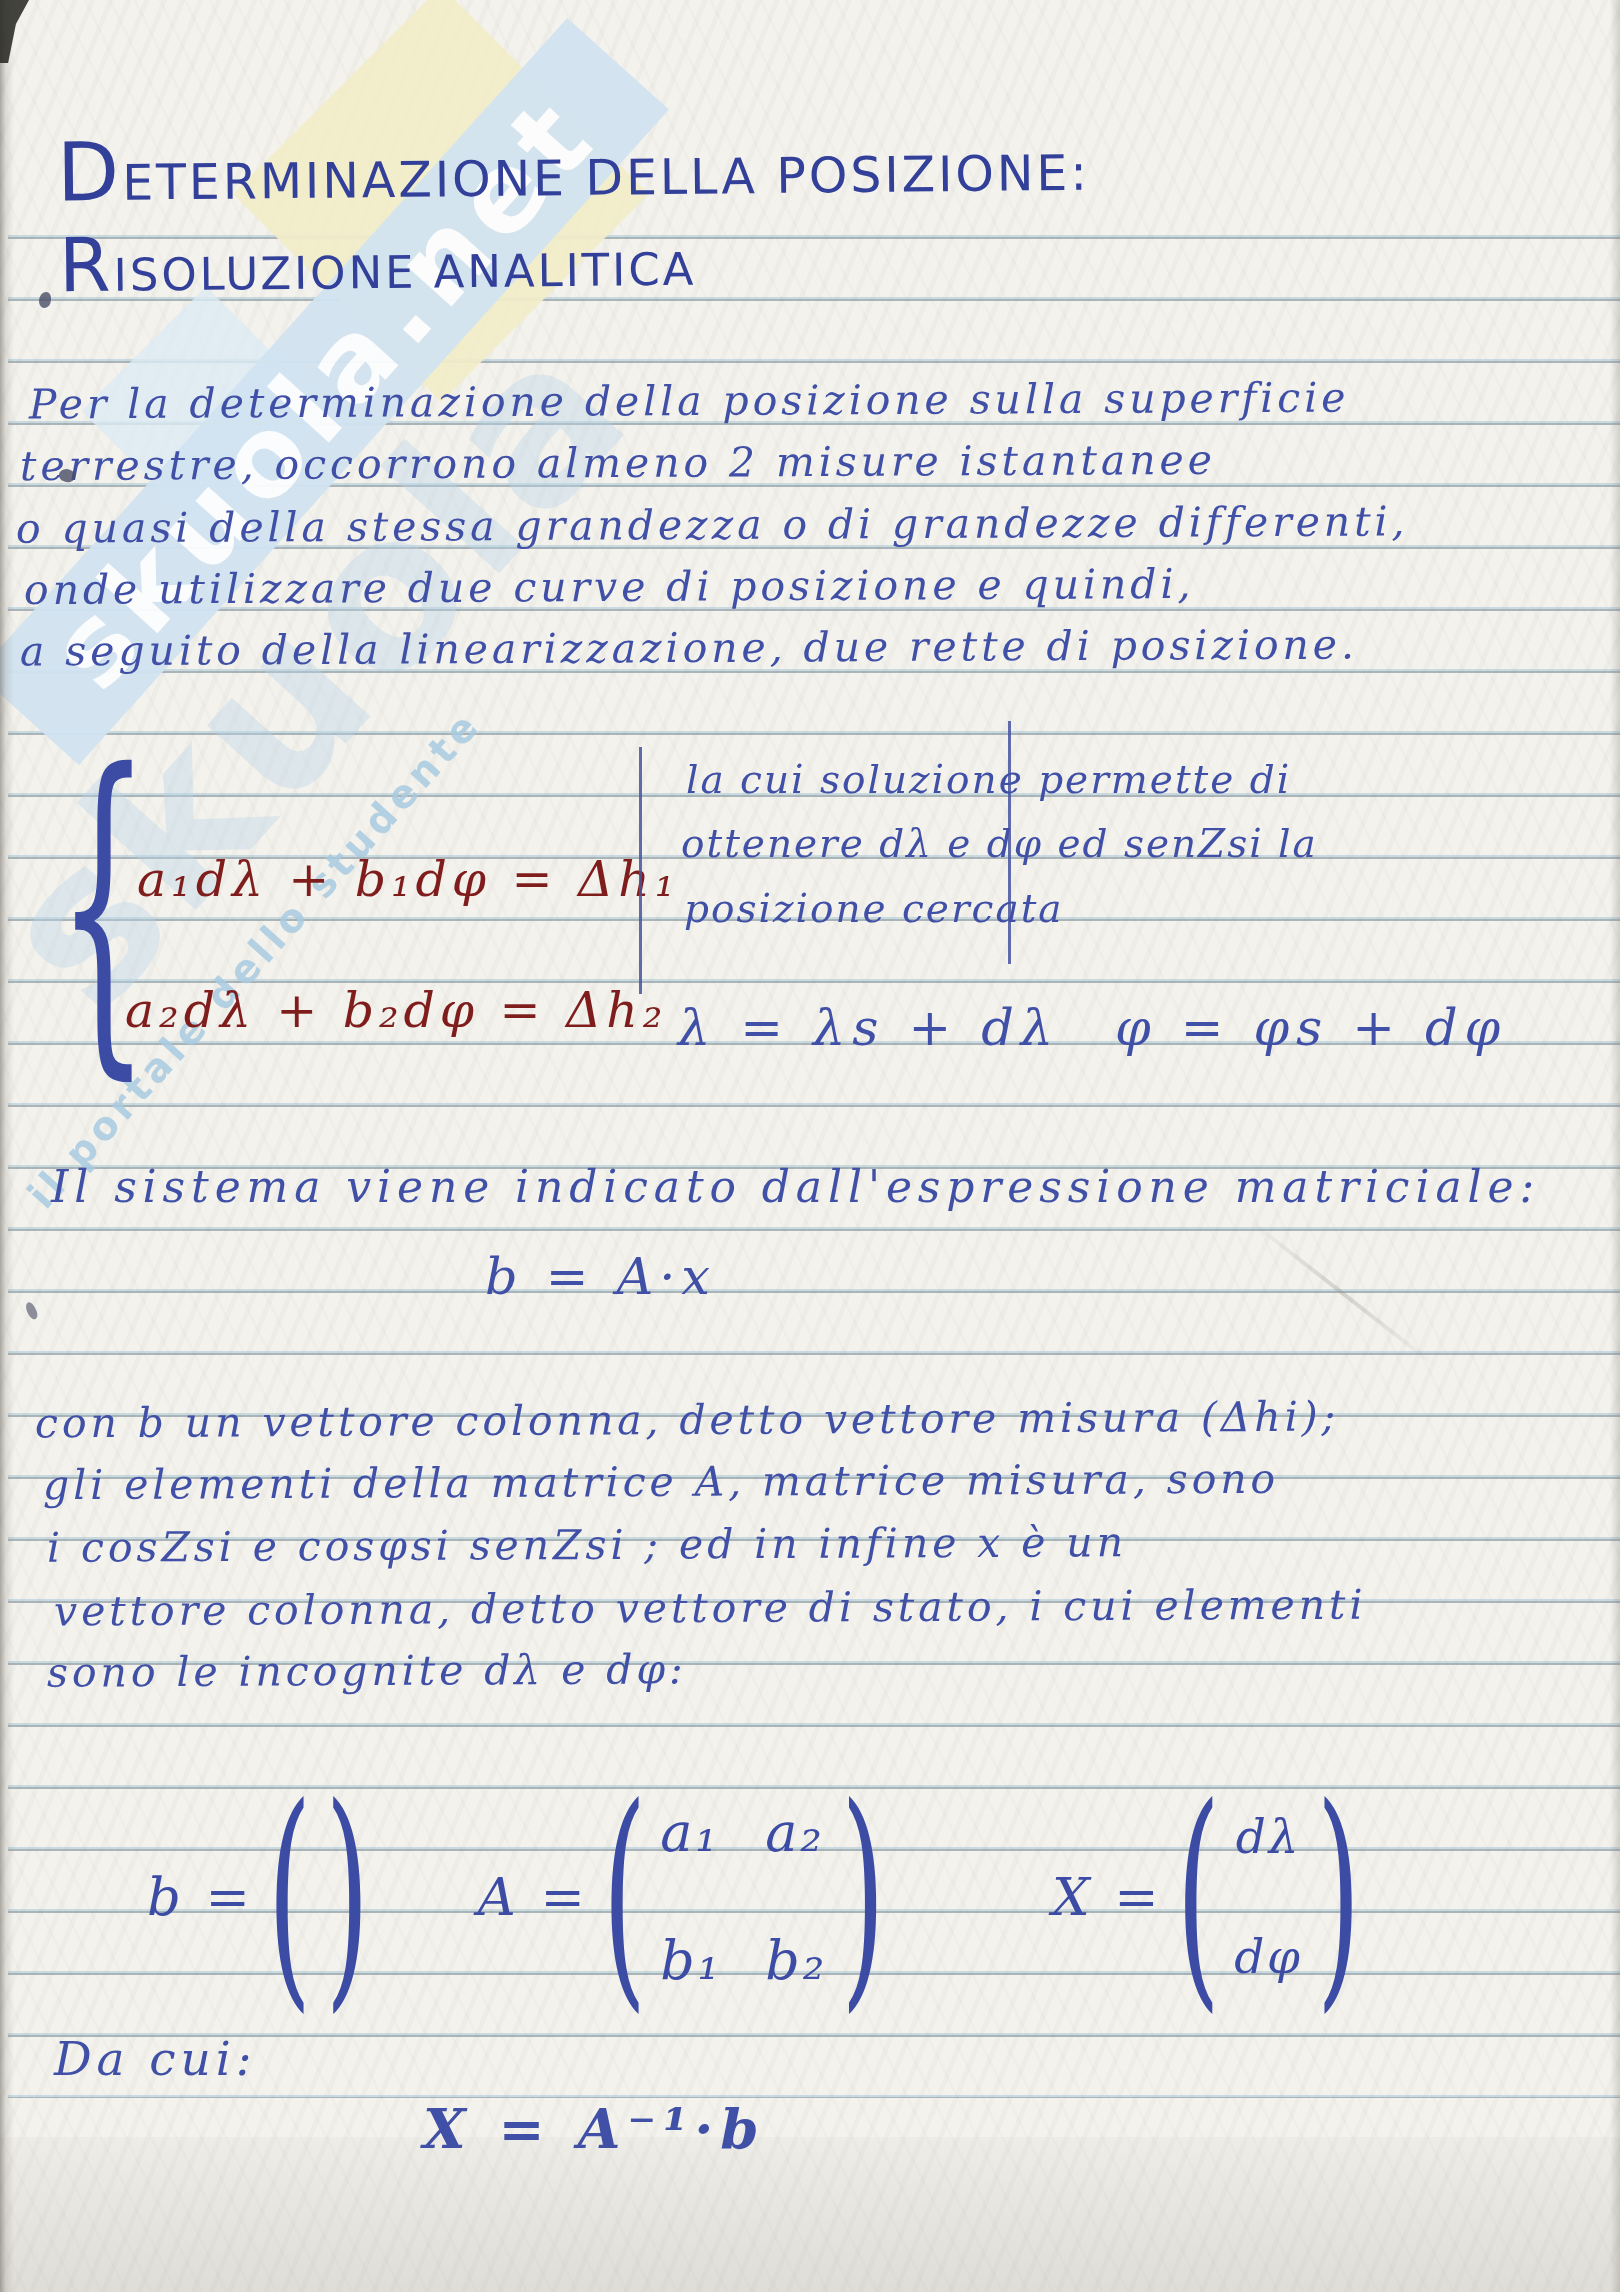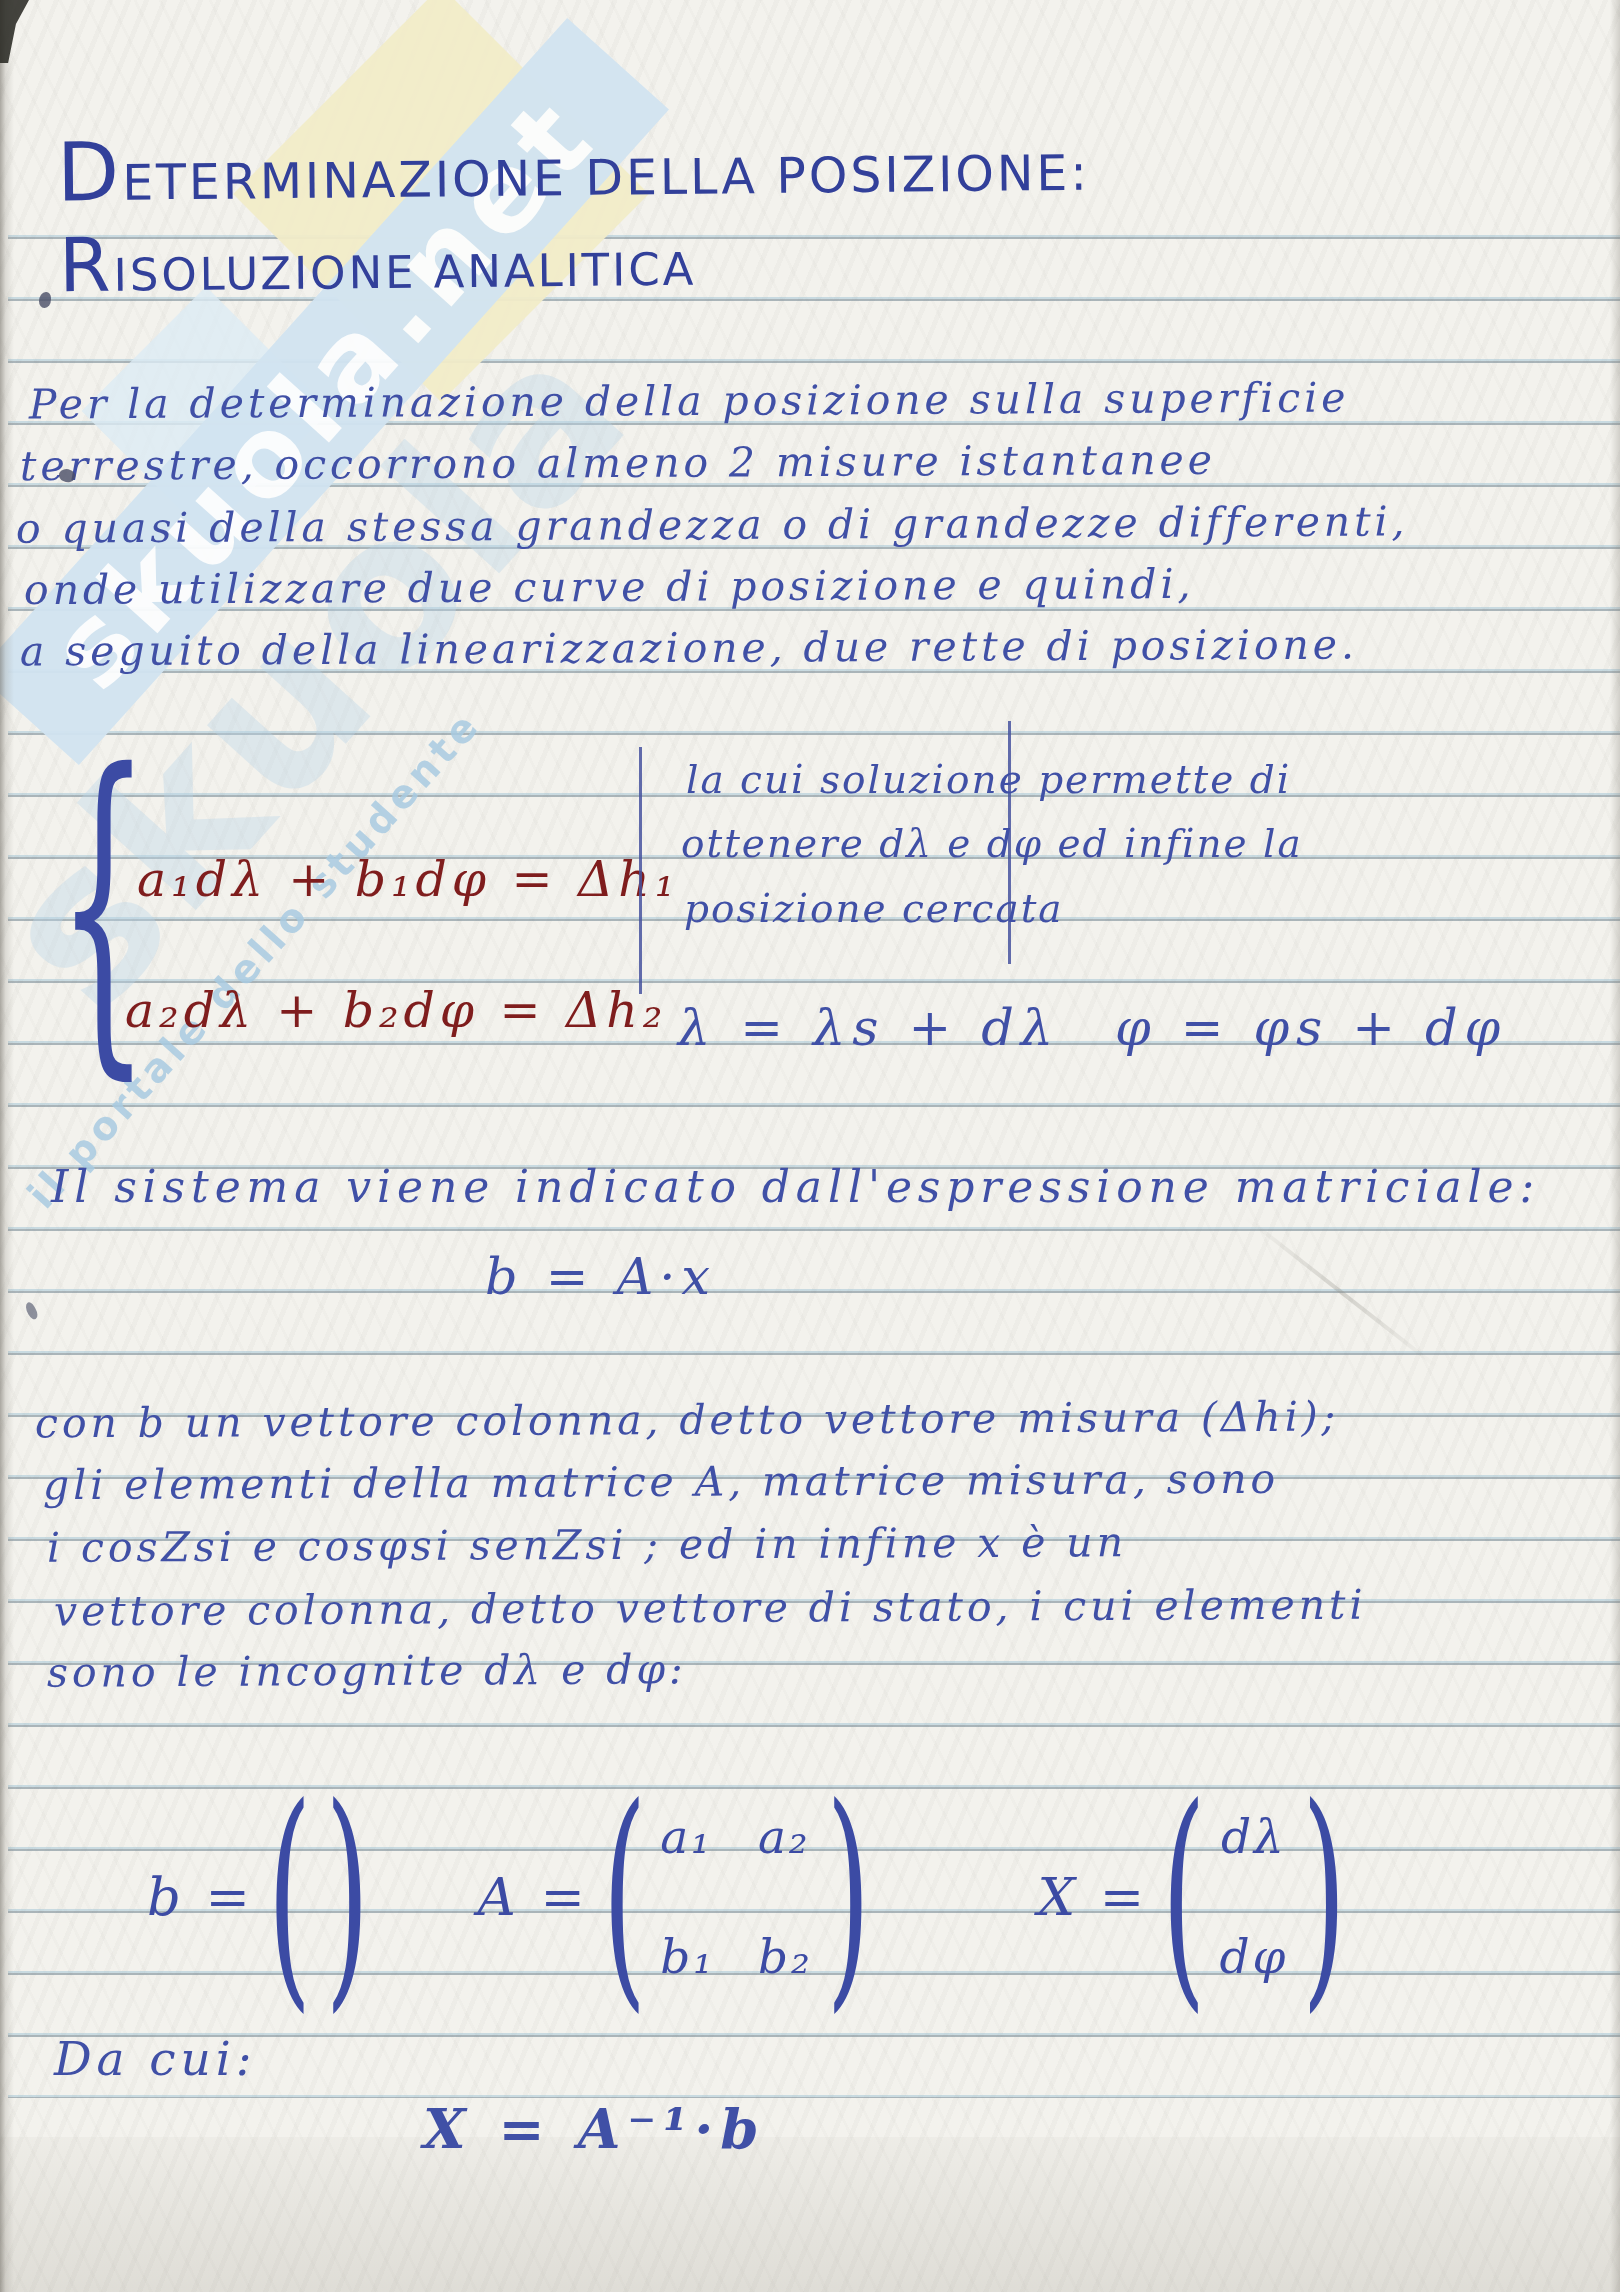--- a/index.html
+++ b/index.html
@@ -102,21 +102,21 @@
   }
   .mgroup{display:flex; align-items:center; gap:13.7px;}
   .mlabel{font-size:53px; font-style:italic; letter-spacing:3.9px;}
   .paren{
     font-size:113px; line-height:127px; display:inline-block;
     transform:scaleY(2.1); font-style:normal; color:#3c4ba4;
   }
   .mcol{display:flex; flex-direction:column; gap:65px; font-size:47px;
     font-style:italic; text-align:center; letter-spacing:2.9px;}
   .mgrid{display:grid; grid-template-columns:auto auto; column-gap:43px; row-gap:65px;
-    font-size:47px; font-style:italic; letter-spacing:2.9px;}
+    font-size:54px; font-style:italic; letter-spacing:2.9px;}
   .pen-blob{position:absolute; background:#4a4e66; border-radius:60% 40% 55% 45%; opacity:.8;}
   .crease{
     position:absolute; left:1245px; top:1215px; width:245px; height:3.9px;
     background:linear-gradient(to right, rgba(0,0,0,0), rgba(150,148,140,0.35), rgba(0,0,0,0));
     transform:rotate(38deg); transform-origin:left center; z-index:1;
   }
 </style>
 </head>
 <body>
 
@@ -150,21 +150,21 @@
     <div class="hw p-line" style="left:19.6px; top:624px;">a seguito della linearizzazione, due rette di posizione.</div>
 
     <span class="brace">{</span>
     <div class="hw eq" style="left:137px; top:851px;">a₁dλ + b₁dφ = Δh₁</div>
     <div class="hw eq" style="left:125px; top:982px;">a₂dλ + b₂dφ = Δh₂</div>
 
     <div class="vstroke" style="left:639px; top:747px; height:247px;"></div>
     <div class="vstroke" style="left:1008px; top:721px; height:243px;"></div>
 
     <div class="hw note-line" style="left:686px; top:757px;">la cui soluzione permette di</div>
-    <div class="hw note-line" style="left:681px; top:821px;">ottenere dλ e dφ ed infine la</div>
+    <div class="hw note-line" style="left:681px; top:821px;">ottenere dλ e dφ ed senZsi la</div>
     <div class="hw note-line" style="left:684px; top:886px;">posizione cercata</div>
 
     <div class="formula-row" style="left:678px; top:998px; font-size:51px;">
       <span class="hw" style="position:static; font-size:51px; letter-spacing:6.9px;">λ = λs + dλ</span>
       <span class="hw" style="position:static; font-size:51px; letter-spacing:6.9px;">φ = φs + dφ</span>
     </div>
 
     <div class="hw" style="left:51px; top:1129px; font-size:44px; letter-spacing:5.9px;margin-top:32px;">Il sistema viene indicato dall'espressione matriciale:</div>
 
     <div class="hw" style="left:485px; top:1247px; font-size:51px; letter-spacing:5.9px;">b = A·x</div>

